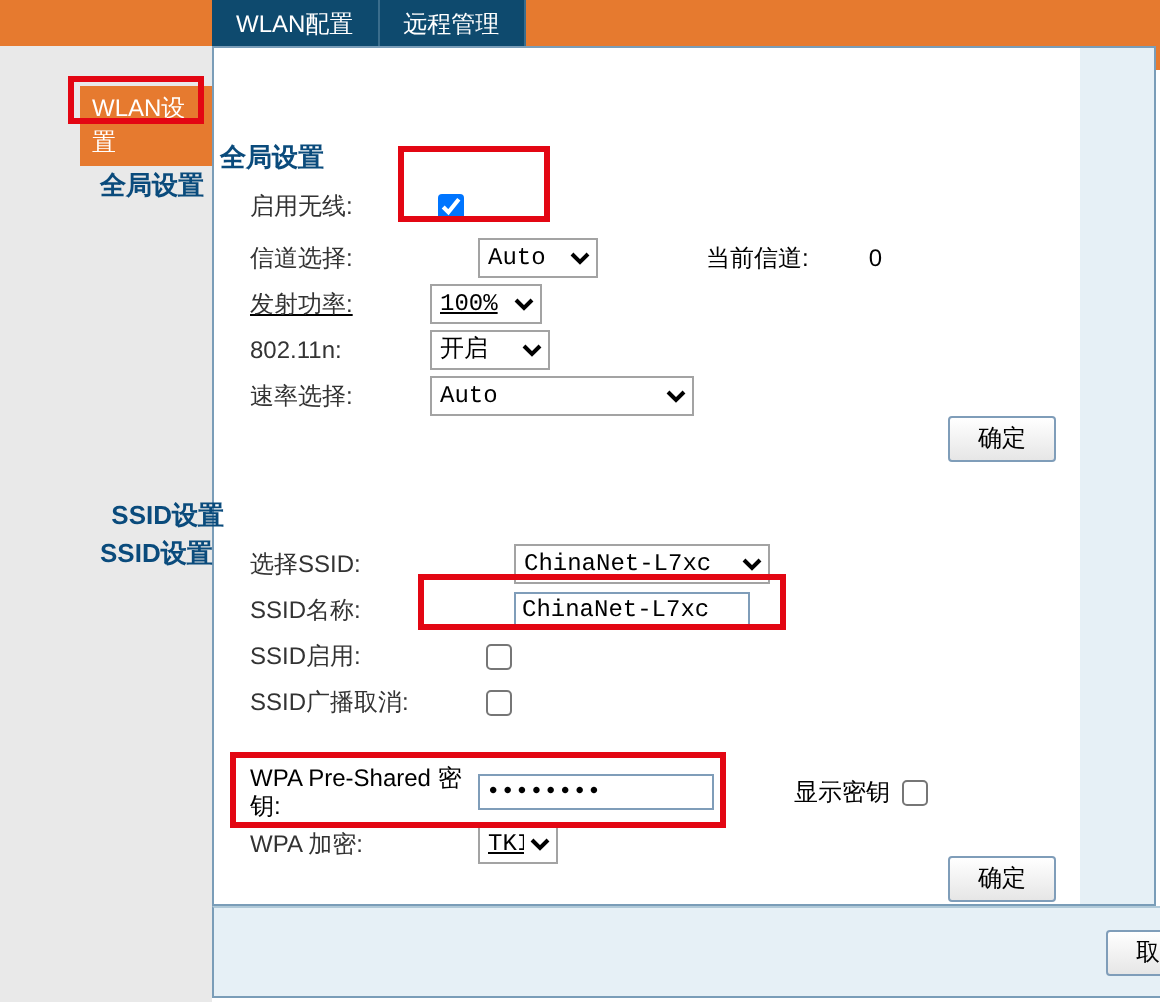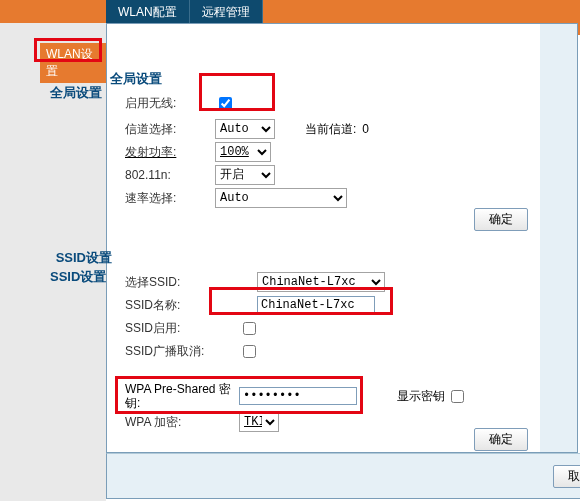--- a/index.html
+++ b/index.html
@@ -166,21 +166,21 @@
 
 <div class="main">
 
   <div class="section-title" style="top:46px;">全局设置</div>
 
   <div class="row" style="top:68px; left:18px;">
     <span class="lbl">启用无线:</span>
     <input type="checkbox" checked="" style="">
   </div>
 
-  <div class="row" style="top:94px; left:18px;">
+  <div class="row" style="top:94px; left:18px;gap:24px;">
     <span class="lbl">信道选择:</span>
     <select class="w-auto"><option>Auto</option></select>
     <span style="margin-left:30px;">当前信道:</span>
     <span style="margin-left:6px;">0</span>
   </div>
 
   <div class="row" style="top:117px; left:18px;text-decoration:underline;">
     <span class="lbl">发射功率:</span>
     <select class="w-100"><option>100%</option></select>
   </div>

